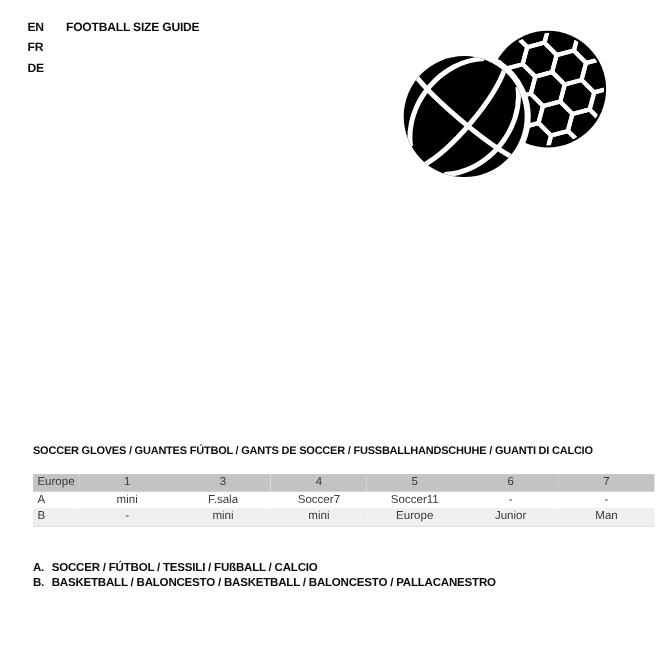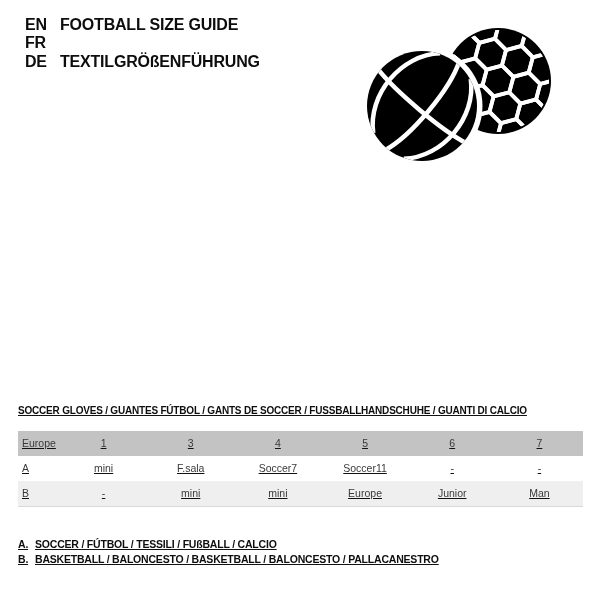--- a/index.html
+++ b/index.html
@@ -10,50 +10,50 @@
     overflow: hidden;
     font-family: "Liberation Sans", sans-serif;
     color: #111;
   }
 
   
   .lang-block { position: absolute; top: 16px; left: 25px; }
   .lang-row {
     display: flex;
     font-weight: 700;
-    font-size: 16px;
+    font-size: 11px;
     letter-spacing: -0.2px;
     line-height: 18.4px;
     color: #0d0d0d;
   }
   .lang-code { width: 35px; flex: none; }
 
   
   .balls-icon { position: absolute; left: 360px; top: 20px; }
 
   
-  .guide { position: absolute; left: 18px; top: 404px; width: 565px; text-decoration: underline; }
+  .guide { position: absolute; left: 30px; top: 404px; width: 565px; }
   .guide-title {
     font-weight: 700;
     font-size: 10px;
     letter-spacing: -0.2px;
     line-height: 13px;
     margin: 0 0 14px 0;
     color: #0d0d0d;
     white-space: nowrap;
   }
   table.size-table {
     border-collapse: collapse;
     table-layout: fixed;
     width: 565px;
     font-size: 10.5px;
     color: #3a3a3a;
   }
   .size-table th, .size-table td {
-    height: 25px;
+    height: 15px;
     line-height: 15.5px;
     padding: 0;
     text-align: center;
     font-weight: 400;
     white-space: nowrap;
     overflow: hidden;
   }
   .size-table th:first-child, .size-table td:first-child {
     text-align: left;
     padding-left: 4px;
@@ -80,21 +80,20 @@
 <div class="lang-block">
   <div class="lang-row">
     <span class="lang-code">EN</span>
     <span class="lang-label">FOOTBALL SIZE GUIDE</span>
   </div>
   <div class="lang-row">
     <span class="lang-code">FR</span>
   </div>
   <div class="lang-row">
     <span class="lang-code">DE</span>
-    <span class="lang-label">TEXTILGRÖßENFÜHRUNG</span>
   </div>
 </div>
 
 <svg class="balls-icon" width="195" height="150" viewBox="0 0 195 150" aria-hidden="true">
   <defs>
     <path id="hex" d="M0,-16 L13.86,-8 L13.86,8 L0,16 L-13.86,8 L-13.86,-8 Z"></path>
     <clipPath id="soccer-clip">
         <circle cx="138" cy="61" r="51"></circle>
       </clipPath>
     <clipPath id="bball-clip">

